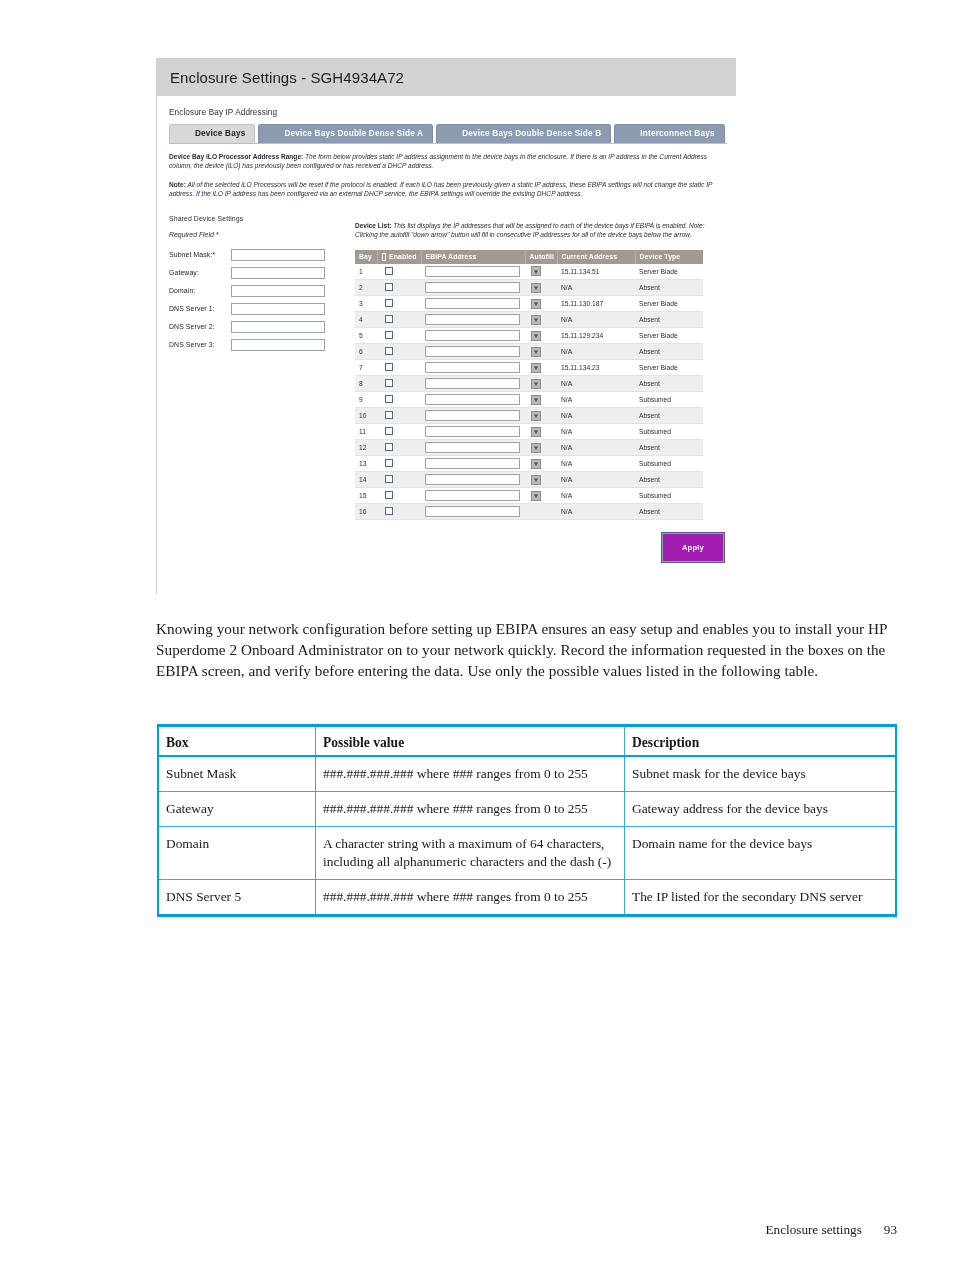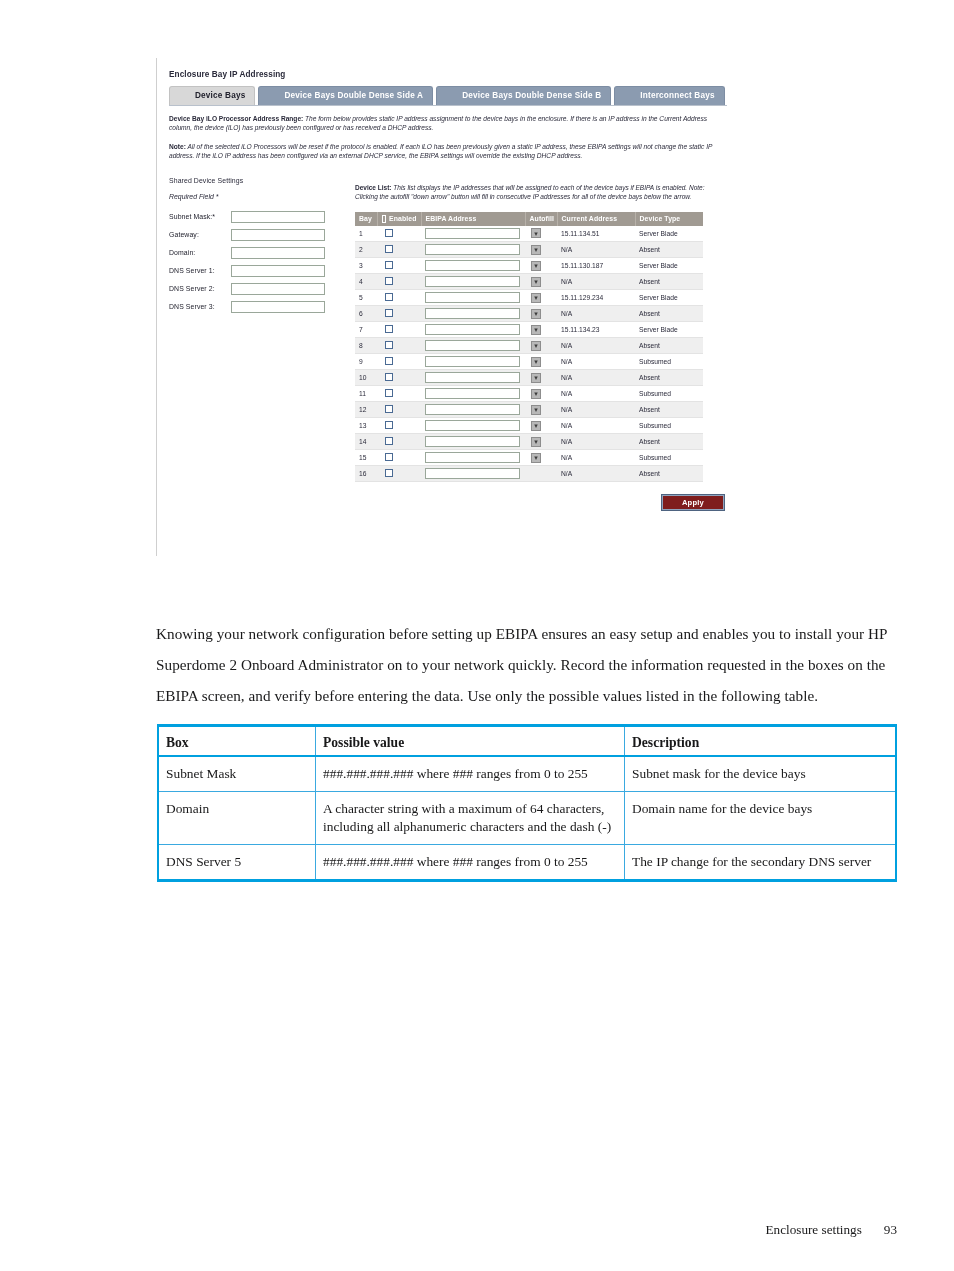--- a/index.html
+++ b/index.html
@@ -40,21 +40,21 @@
   .shot-body {
     background: #ffffff;
     border-left: 1px solid #cfcfcf;
     padding: 10px 0 0 10px;
     box-sizing: border-box;
     min-height: 498px;
     position: relative;
   }
   .section-label {
     font-size: 8.2px;
-    font-weight: bold;
+    font-weight: normal;
     color: #2a2a3a;
     margin: 2px 0 7px 2px;
     letter-spacing: .1px;
   }
 
   
   .tabs {
     display: flex;
     align-items: flex-end;
     gap: 3px;
@@ -230,42 +230,42 @@
   }
 
   .apply-wrap {
     display: flex;
     justify-content: flex-end;
     width: 556px;
     margin-top: 12px;
     margin-left: 2px;
   }
   .apply-btn {
-    background: #7f1d1d;
+    background: #a21caf;
     color: #ffffff;
     font-size: 7.6px;
     font-weight: bold;
-    padding: 3px 0;
+    padding: 10px 0;
     width: 62px;
     text-align: center;
     border: 1px solid #4e6party;
     border: 1px solid #4e6380;
     box-shadow: inset 0 0 0 1px #90a3bc;
     letter-spacing: .2px;
   }
 
   
   .body-para {
     position: absolute;
     left: 156px;
     top: 618px;
     width: 733px;
     font-family: "Liberation Serif", serif;
     font-size: 15.2px;
-    line-height: 31px;
+    line-height: 21px;
     color: #19191a;
     letter-spacing: .05px;
   }
 
   
   .data-table-wrap {
     position: absolute;
     left: 157px;
     top: 724px;
     width: 740px;
@@ -316,20 +316,23 @@
   .footer .pg {
     display: inline-block;
     margin-left: 22px;
   }
 </style>
 </head>
 <body>
 
 <div class="shot">
 
+  <div class="shot-title-bar">
+    <span class="shot-title">Enclosure Settings - SGH4934A72</span>
+  </div>
 
   <div class="shot-body">
 
     <div class="section-label">Enclosure Bay IP Addressing</div>
 
     <div class="tabs">
       <div class="tab active">Device Bays</div>
       <div class="tab">Device Bays Double Dense Side A</div>
       <div class="tab">Device Bays Double Dense Side B</div>
       <div class="tab">Interconnect Bays</div>
@@ -618,28 +621,33 @@
         <th>Description</th>
       </tr>
     </thead>
     <tbody>
         <tr>
           <td>Subnet Mask</td>
           <td class="mid">###.###.###.### where ### ranges from 0 to 255</td>
           <td>Subnet mask for the device bays</td>
         </tr>
         <tr>
+          <td>Gateway</td>
+          <td class="mid">###.###.###.### where ### ranges from 0 to 255</td>
+          <td>Gateway address for the device bays</td>
+        </tr>
+        <tr>
           <td>Domain</td>
           <td class="mid">A character string with a maximum of 64 characters, including all alphanumeric characters and the dash (-)</td>
           <td>Domain name for the device bays</td>
         </tr>
         <tr>
           <td>DNS Server 5</td>
           <td class="mid">###.###.###.### where ### ranges from 0 to 255</td>
-          <td>The IP change for the secondary DNS server</td>
+          <td>The IP listed for the secondary DNS server</td>
         </tr>
       </tbody>
   </table>
 </div>
 
 <div class="footer">
   <span>Enclosure settings</span><span class="pg">93</span>
 </div>
 
 </body></html>

